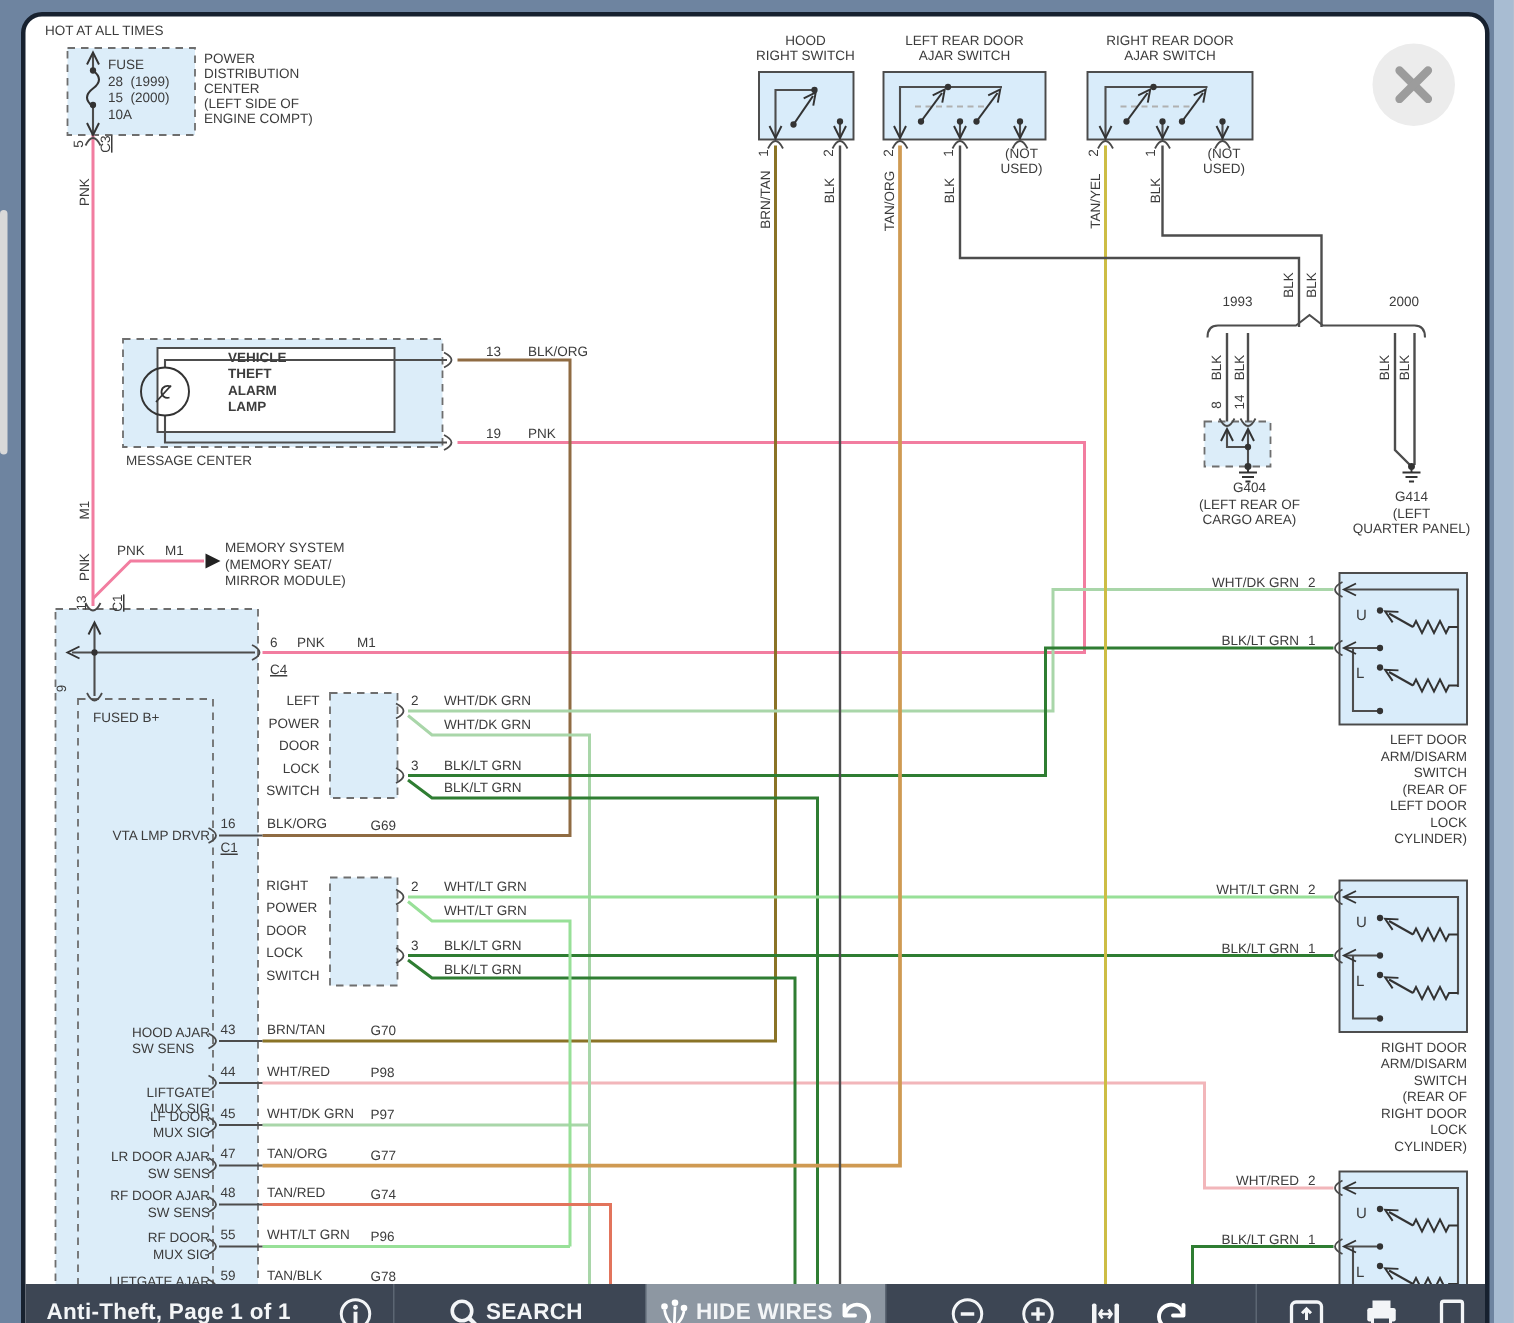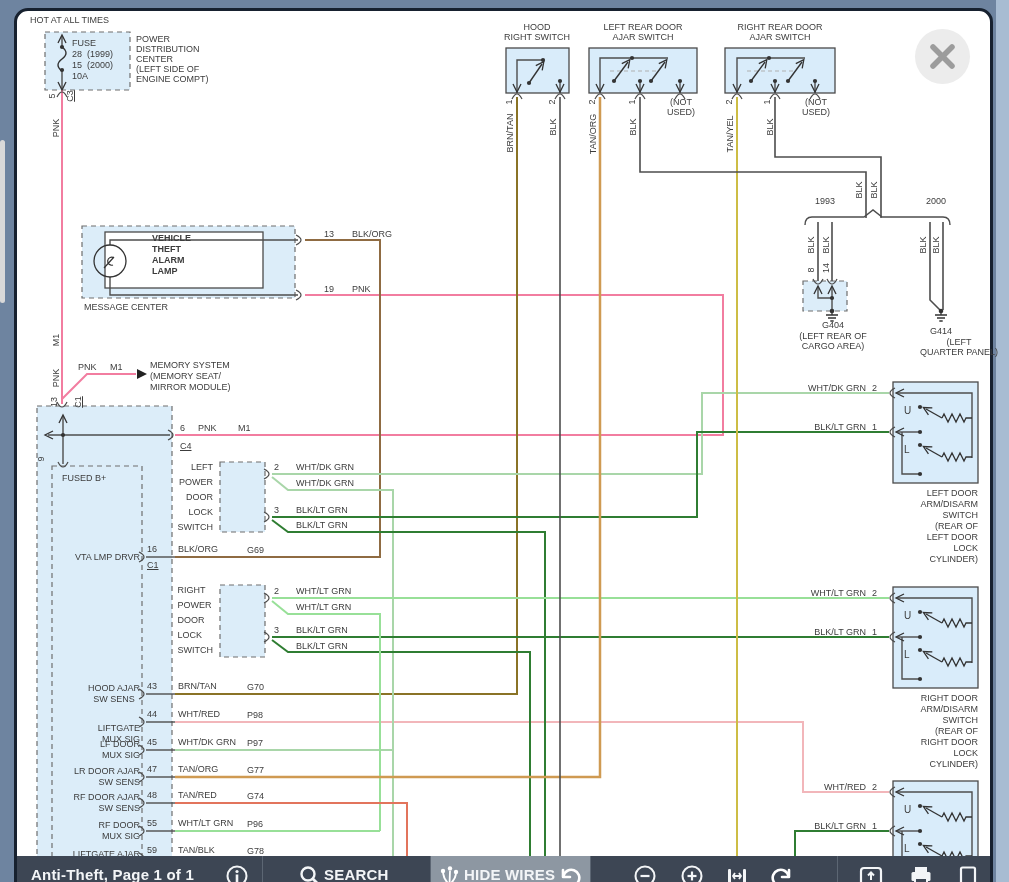--- a/index.html
+++ b/index.html
@@ -289,21 +289,21 @@
     <div class="lbl" style="left: 296px; top: 586px;">WHT/LT GRN</div>
     <div class="lbl" style="left: 296px; top: 602px;">WHT/LT GRN</div>
     <div class="lbl" style="left: 274px; top: 625px;">3</div>
     <div class="lbl" style="left: 296px; top: 625px;">BLK/LT GRN</div>
     <div class="lbl" style="left: 296px; top: 641px;">BLK/LT GRN</div>
     <div class="lbl" style="left: 140px; top: 552px; text-align: right; transform: translateX(-100%);">VTA LMP DRVR</div>
     <div class="lbl" style="left: 147px; top: 544px;">16</div>
     <div class="lbl" style="left: 147px; top: 560px; text-decoration: underline;">C1</div>
     <div class="lbl" style="left: 178px; top: 544px;">BLK/ORG</div>
     <div class="lbl" style="left: 247px; top: 545px;">G69</div>
-    <div class="lbl" style="left: 140px; top: 683px; line-height: 11px; text-align: center; transform: translateX(-100%);">HOOD AJAR
+    <div class="lbl" style="left: 140px; top: 683px; line-height: 11px; text-align: left; transform: translateX(-100%);">HOOD AJAR
 SW SENS</div>
     <div class="lbl" style="left: 147px; top: 681px;">43</div>
     <div class="lbl" style="left: 178px; top: 681px;">BRN/TAN</div>
     <div class="lbl" style="left: 247px; top: 682px;">G70</div>
     <div class="lbl" style="left: 140px; top: 711px; line-height: 11px; text-align: right; transform: translateX(-100%); margin-top: 12px;">LIFTGATE
 MUX SIG</div>
     <div class="lbl" style="left: 147px; top: 709px;">44</div>
     <div class="lbl" style="left: 178px; top: 709px;">WHT/RED</div>
     <div class="lbl" style="left: 247px; top: 710px;">P98</div>
     <div class="lbl" style="left: 140px; top: 739px; line-height: 11px; text-align: right; transform: translateX(-100%);">LF DOOR
@@ -361,21 +361,21 @@
     <div class="lbl" style="left: 904px; top: 611px; font-size: 10px;">U</div>
     <div class="lbl" style="left: 904px; top: 650px; font-size: 10px;">L</div>
     <div class="lbl" style="left: 904px; top: 805px; font-size: 10px;">U</div>
     <div class="lbl" style="left: 904px; top: 844px; font-size: 10px;">L</div>
     <div class="lbl" style="left: 825px; top: 196px; text-align: center; transform: translateX(-50%);">1993</div>
     <div class="lbl" style="left: 936px; top: 196px; text-align: left; transform: translateX(-50%);">2000</div>
     <div class="lbl" style="left: 833px; top: 320px; transform: translateX(-50%);">G404</div>
     <div class="lbl" style="left: 833px; top: 331px; line-height: 10px; text-align: center; transform: translateX(-50%);">(LEFT REAR OF
 CARGO AREA)</div>
     <div class="lbl" style="left: 941px; top: 326px; text-align: right; transform: translateX(-50%);">G414</div>
-    <div class="lbl" style="left: 941px; top: 337px; line-height: 10px; text-align: center; transform: translateX(-50%); margin-left: 18px;">(LEFT
+    <div class="lbl" style="left: 941px; top: 337px; line-height: 10px; text-align: center; transform: translateX(-50%);">(LEFT
 QUARTER PANEL)</div>
     <div class="lbl" style="left: 52px; top: 96px; transform: translate(-50%, -50%) rotate(-90deg);">5</div>
     <div class="lbl" style="left: 70px; top: 96px; text-decoration: underline; transform: translate(-50%, -50%) rotate(-90deg);">C3</div>
     <div class="lbl" style="left: 56px; top: 128px; transform: translate(-50%, -50%) rotate(-90deg);">PNK</div>
     <div class="lbl" style="left: 56px; top: 340px; transform: translate(-50%, -50%) rotate(-90deg);">M1</div>
     <div class="lbl" style="left: 56px; top: 378px; transform: translate(-50%, -50%) rotate(-90deg);">PNK</div>
     <div class="lbl" style="left: 54px; top: 402px; transform: translate(-50%, -50%) rotate(-90deg);">13</div>
     <div class="lbl" style="left: 78px; top: 402px; text-decoration: underline; transform: translate(-50%, -50%) rotate(-90deg);">C1</div>
     <div class="lbl" style="left: 41px; top: 459px; transform: translate(-50%, -50%) rotate(-90deg);">9</div>
     <div class="lbl" style="left: 509px; top: 102px; transform: translate(-50%, -50%) rotate(-90deg);">1</div>

